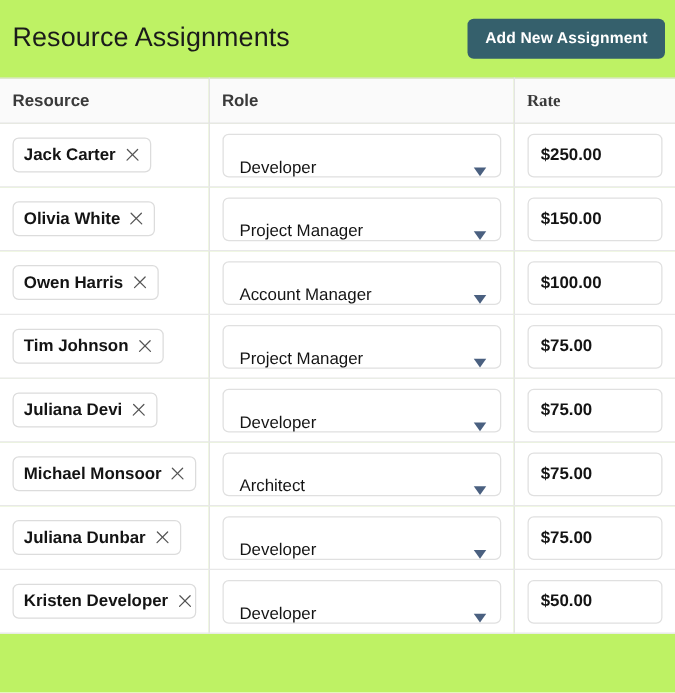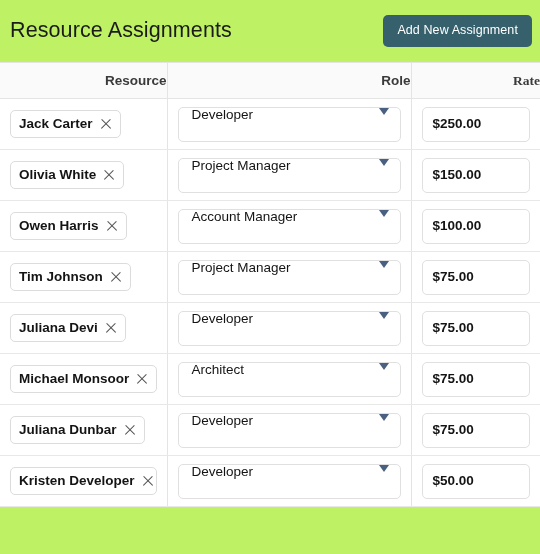--- a/index.html
+++ b/index.html
@@ -39,21 +39,21 @@
     white-space: nowrap;
   }
 
   .add-btn {
     background: #35606c;
     color: #ffffff;
     border: none;
     border-radius: 5px;
     font-family: "Liberation Sans", sans-serif;
     font-size: 12.5px;
-    font-weight: 400;
+    font-weight: 700;
     letter-spacing: 0.1px;
     padding: 9px 14px 10px 14px;
     cursor: pointer;
     white-space: nowrap;
     line-height: 1;
   }
 
   
   .table {
     width: 540px;
@@ -63,21 +63,21 @@
 
   .table col.c-resource { width: 167px; }
   .table col.c-role     { width: 244px; }
   .table col.c-rate     { width: 129px; }
 
   .table thead th {
     background: #fafafa;
     border-top: 1px solid #e4e4e4;
     border-bottom: 1px solid #e4e4e4;
     border-right: 1px solid #e4e4e4;
-    text-align: right;
+    text-align: left;
     font-size: 13.5px;
     font-weight: 700;
     color: #3a3a3a;
     padding: 9px 0 9px 10px;
     height: 36px;
     vertical-align: middle;
     white-space: nowrap;
     margin-left: 20px;
   }
   .table thead th:last-child { border-right: none; font-family: Liberation Serif, serif; }
@@ -127,21 +127,21 @@
     height: 1.4px;
     background: #555555;
     border-radius: 1px;
   }
   .chip-remove::before { transform: translate(-50%, -50%) rotate(45deg); }
   .chip-remove::after  { transform: translate(-50%, -50%) rotate(-45deg); }
 
   
   .select {
     display: flex;
-    align-items: flex-start;
+    align-items: flex-end;
     justify-content: space-between;
     border: 1px solid #e0e0e0;
     border-radius: 5px;
     background: #ffffff;
     height: 35px;
     width: 100%;
     padding: 0 11px 0 13px;
     cursor: pointer;
   }
   .select-value {

